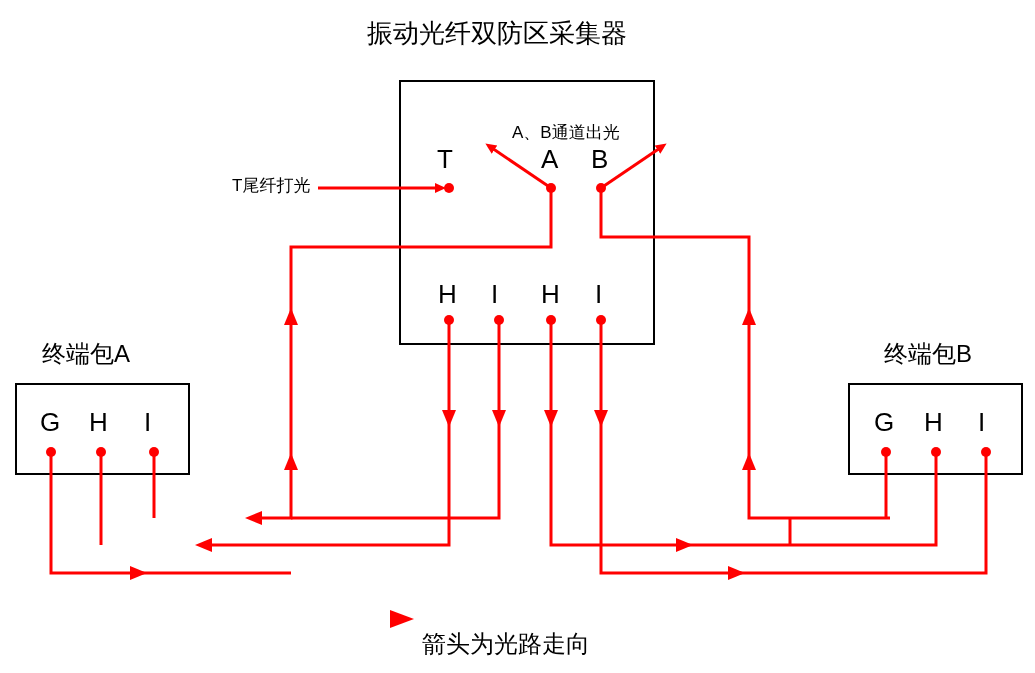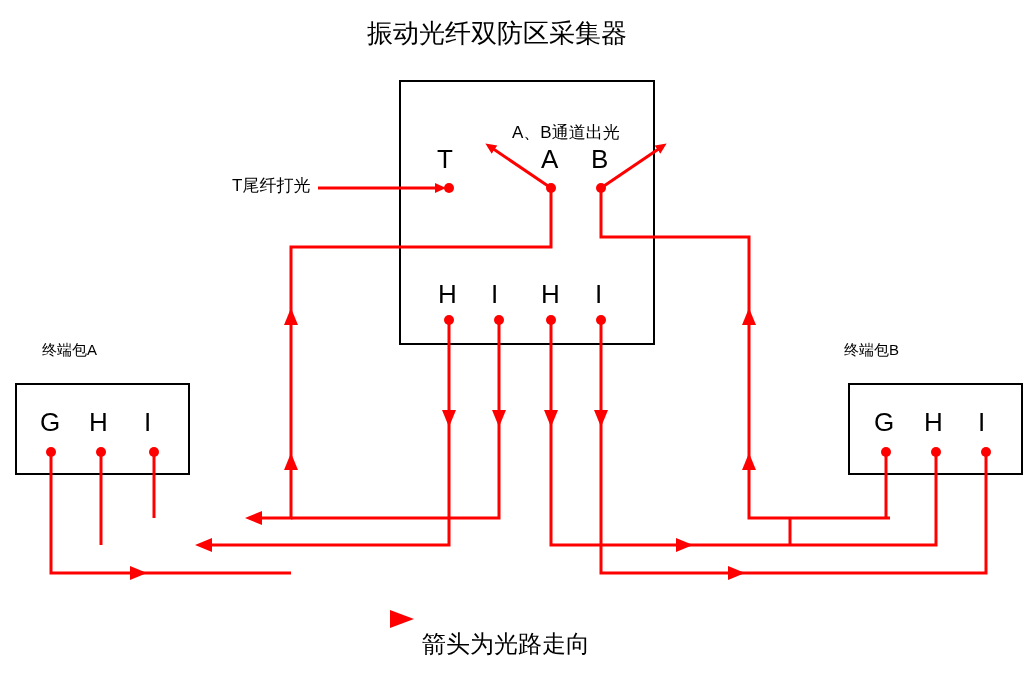--- a/index.html
+++ b/index.html
@@ -27,21 +27,21 @@
   .lbl {
     position: absolute;
     color: #000000;
     white-space: nowrap;
     line-height: 1;
   }
   .title {
     font-size: 26px;
   }
   .box-label {
-    font-size: 15px;
+    font-size: 24px;
   }
   .port {
     font-size: 26px;
   }
   .note {
     font-size: 17px;
   }
   .legend {
     font-size: 24px;
   }
@@ -59,21 +59,21 @@
 
   <div class="lbl title" style="left:367px; top:20px;">振动光纤双防区采集器</div>
 
   <div class="box" style="left:399px; top:80px; width:256px; height:265px;"></div>
 
   <div class="box" style="left:15px; top:383px; width:175px; height:92px;"></div>
 
   <div class="box" style="left:848px; top:383px; width:175px; height:92px;"></div>
 
   <div class="lbl box-label" style="left:42px; top:342px;">终端包A</div>
-  <div class="lbl box-label" style="left:844px; top:342px;">终端包B</div>
+  <div class="lbl box-label" style="left:884px; top:342px;">终端包B</div>
 
   <div class="lbl port" style="left:437px; top:146px;">T</div>
   <div class="lbl port" style="left:541px; top:146px;">A</div>
   <div class="lbl port" style="left:591px; top:146px;">B</div>
 
   <div class="lbl port" style="left:438px; top:281px;">H</div>
   <div class="lbl port" style="left:491px; top:281px;">I</div>
   <div class="lbl port" style="left:541px; top:281px;">H</div>
   <div class="lbl port" style="left:595px; top:281px;">I</div>
 

